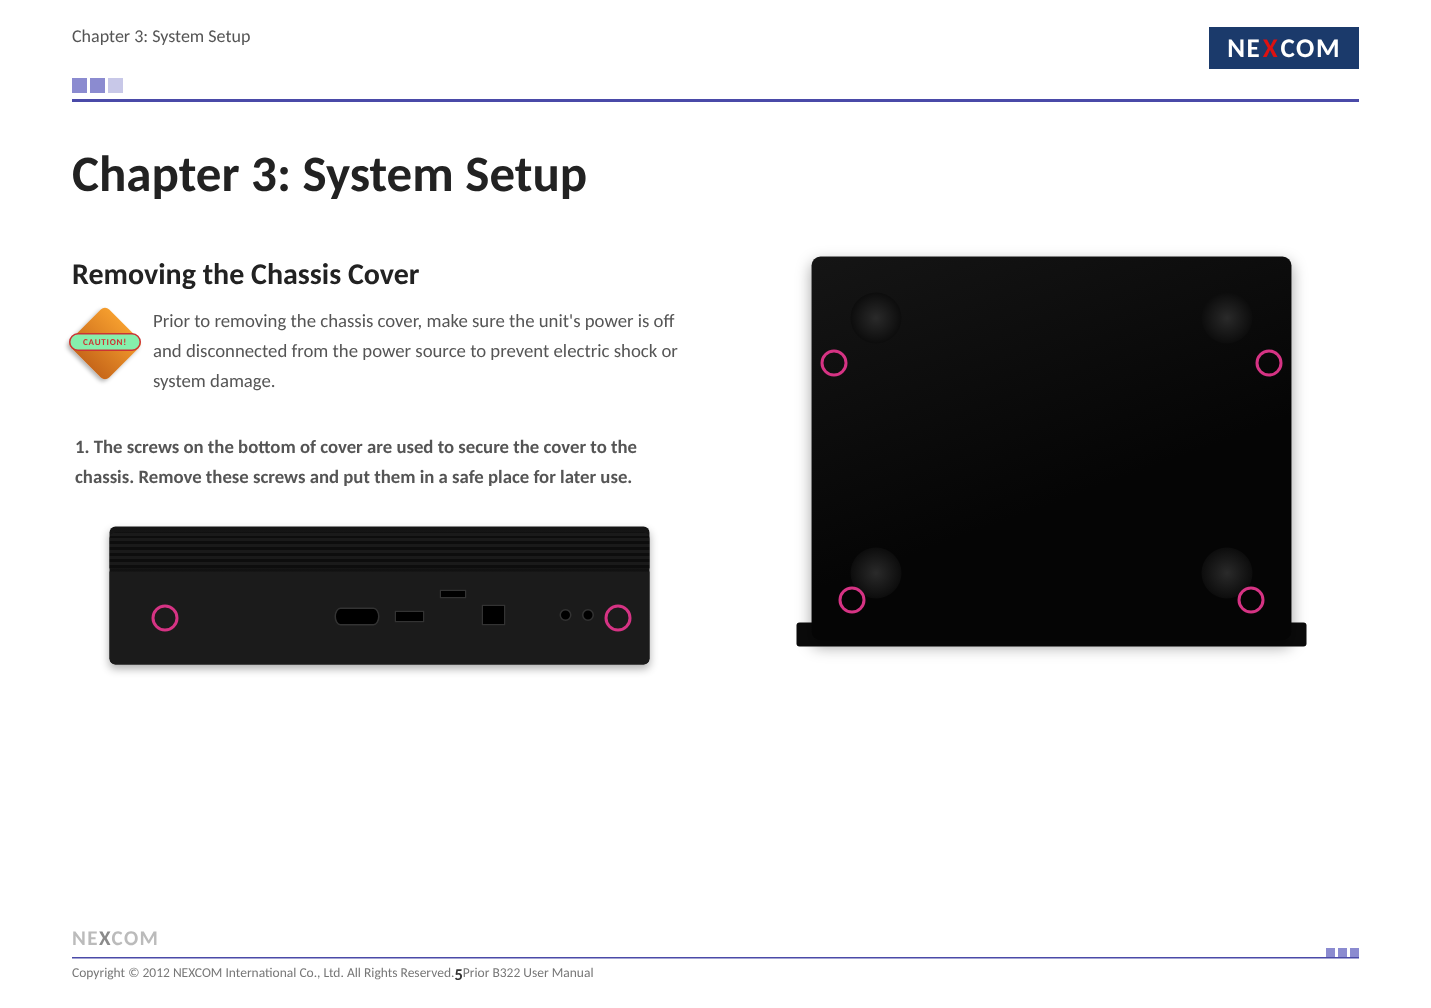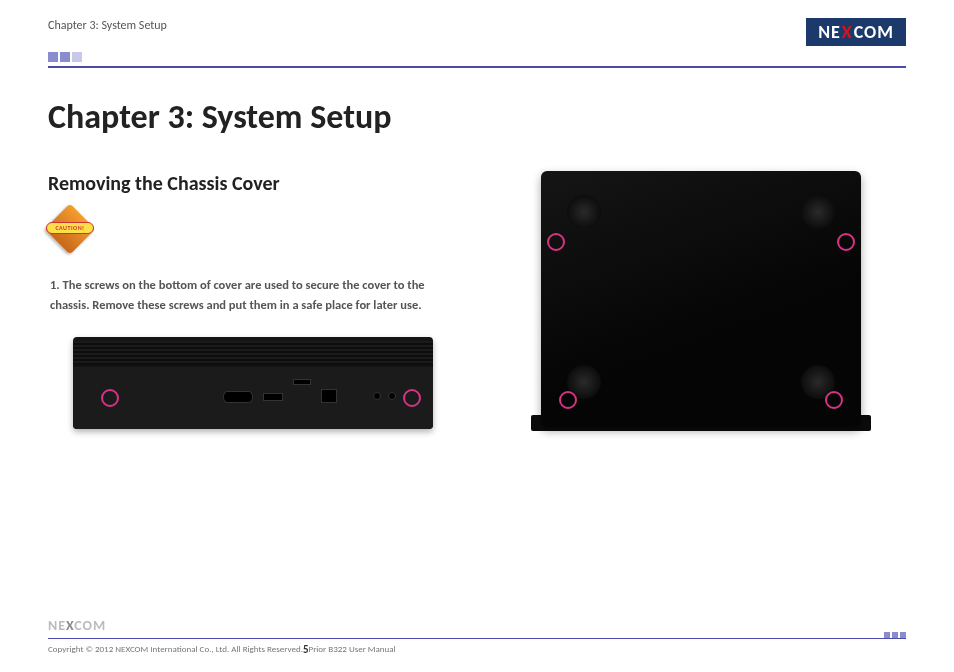--- a/index.html
+++ b/index.html
@@ -78,21 +78,21 @@
     transform: rotate(45deg);
     position: absolute;
     top: 4px; left: 4px;
     border-radius: 4px;
     box-shadow: 0 2px 3px rgba(0,0,0,.3);
   }
   .caution-label {
     position: absolute;
     top: 15px; left: -2px;
     width: 48px;
-    background: #fde047;
+    background: #86efac;
     border: 1px solid #c33;
     border-radius: 7px;
     font-size: 6px;
     font-weight: bold;
     color: #c33;
     text-align: center;
     letter-spacing: 0.5px;
     padding: 1px 0;
   }
   .caution-text {
@@ -199,20 +199,21 @@
 
 <div class="content">
   <div class="col">
     <div class="section-title">Removing the Chassis Cover</div>
 
     <div class="caution-row">
       <div class="caution-badge">
         <div class="caution-diamond"></div>
         <div class="caution-label">CAUTION!</div>
       </div>
+      <div class="caution-text">Prior to removing the chassis cover, make sure the unit's power is off and disconnected from the power source to prevent electric shock or system damage.</div>
     </div>
 
     <div class="step-text">1. The screws on the bottom of cover are used to secure the cover to the chassis. Remove these screws and put them in a safe place for later use.</div>
 
     <div class="device-front">
       <div class="ridge"></div>
       <div class="front-panel"></div>
       <div class="port port-vga"></div>
       <div class="port port-hdmi"></div>
       <div class="port port-usb"></div>

